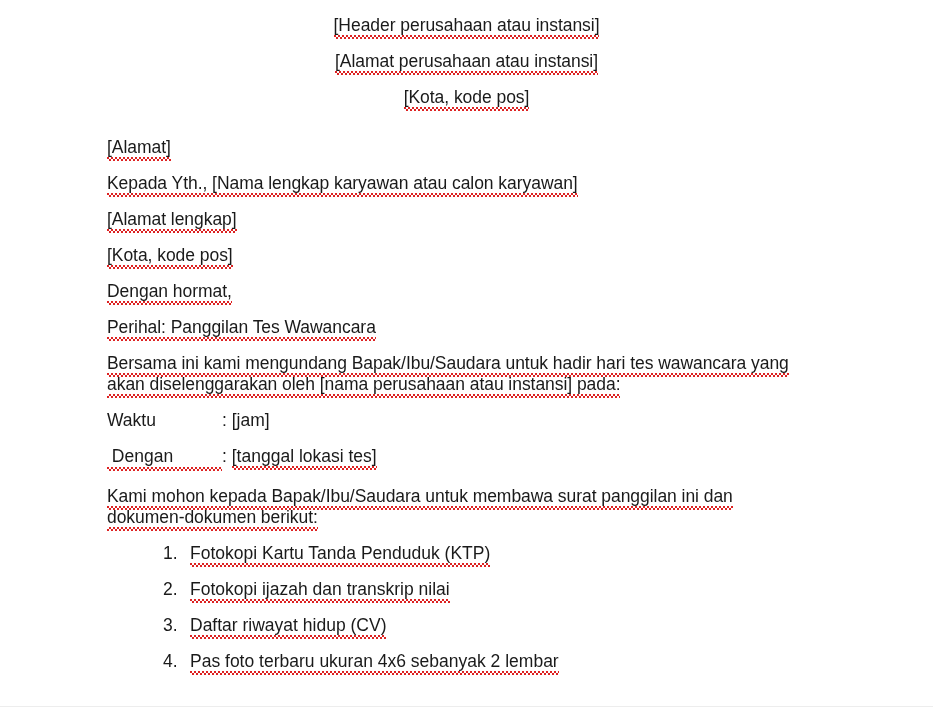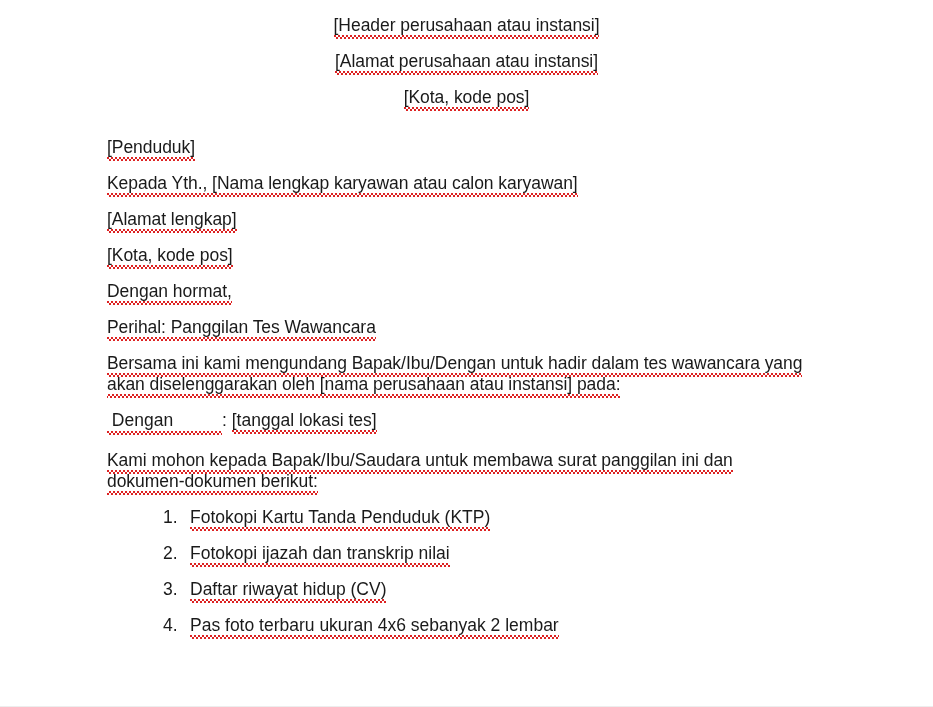--- a/index.html
+++ b/index.html
@@ -124,35 +124,36 @@
   <div class="page-body">
 
     <div class="center-wrap">
       <p class="para"><span class="sq">[Header perusahaan atau instansi]</span></p>
       <p class="para"><span class="sq">[Alamat perusahaan atau instansi]</span></p>
       <p class="para"><span class="sq">[Kota, kode pos]</span></p>
     </div>
 
     <div class="body-block">
 
-      <p class="para"><span class="sq">[Penduduk]</span></p>
+      <p class="para"><span class="sq">[Alamat]</span></p>
 
       <p class="para"><span class="sq">Kepada Yth., [Nama lengkap karyawan atau calon karyawan]</span></p>
 
       <p class="para"><span class="sq">[Alamat lengkap]</span></p>
 
       <p class="para"><span class="sq">[Kota, kode pos]</span></p>
 
       <p class="para"><span class="sq">Dengan hormat,</span></p>
 
       <p class="para"><span class="sq">Perihal: Panggilan Tes Wawancara</span></p>
 
-      <p class="para"><span class="sq">Bersama ini kami mengundang Bapak/Ibu/Dengan untuk hadir dalam tes wawancara yang akan diselenggarakan oleh [nama perusahaan atau instansi] pada:</span></p>
+      <p class="para"><span class="sq">Bersama ini kami mengundang Bapak/Ibu/Saudara untuk hadir hari tes wawancara yang akan diselenggarakan oleh [nama perusahaan atau instansi] pada:</span></p>
 
 
+      <div class="detail-row"><span class="detail-label">Waktu</span><span>:</span> <span>[jam]</span></div>
 
       <div class="detail-row"><span class="detail-label sq"> Dengan</span><span>:</span> <span class="sq">[tanggal lokasi tes]</span></div>
 
       <p class="para"><span class="sq">Kami mohon kepada Bapak/Ibu/Saudara untuk membawa surat panggilan ini dan dokumen-dokumen berikut:</span></p>
 
       <ol class="list">
         <li><span class="num">1.</span><span class="sq">Fotokopi Kartu Tanda Penduduk (KTP)</span></li>
         <li><span class="num">2.</span><span class="sq">Fotokopi ijazah dan transkrip nilai</span></li>
         <li><span class="num">3.</span><span class="sq">Daftar riwayat hidup (CV)</span></li>
         <li><span class="num">4.</span><span class="sq">Pas foto terbaru ukuran 4x6 sebanyak 2 lembar</span></li>

